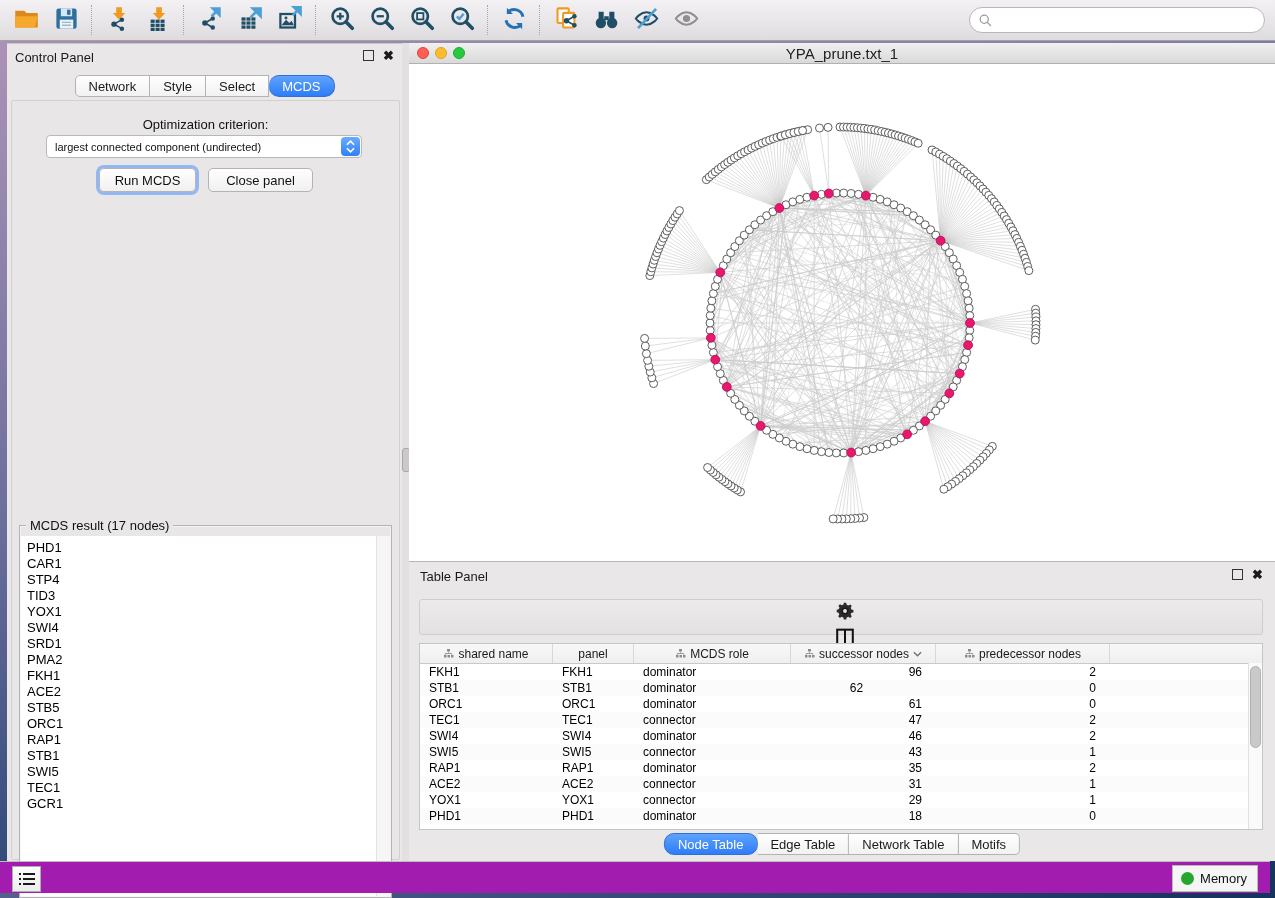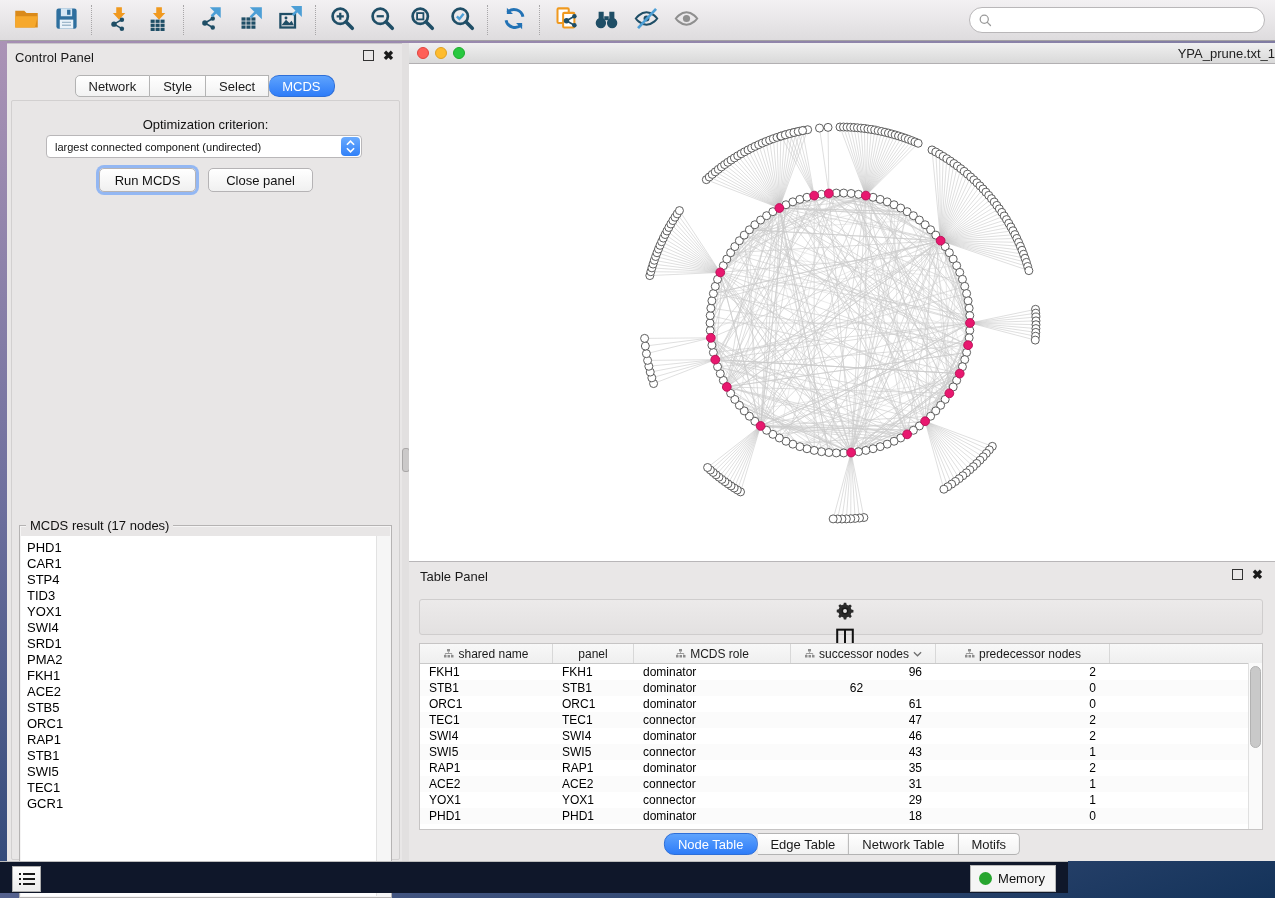--- a/index.html
+++ b/index.html
@@ -93,21 +93,21 @@
   
   #splitter{position:absolute;left:402px;top:43px;width:7px;height:818px;background:#e2e0e0;border-right:1px solid #9b999b;}
   #splitter-grip{position:absolute;left:0px;top:405px;width:6px;height:22px;background:#cbc9c9;border:1px solid #a9a7a7;border-radius:3px;}
   
   #net-titlebar{
     position:absolute;left:409px;top:43px;width:866px;height:20px;
     background:linear-gradient(#f0f0f0,#d9d9d9);border-bottom:1px solid #b2b0b2;
     display:flex;align-items:center;
   }
   .tl{width:12px;height:12px;border-radius:50%;margin-left:8px;}
-  #net-title{position:absolute;left:0;width:100%;text-align:right;font-size:13px;color:#222;}
+  #net-title{position:absolute;left:0;width:100%;text-align:center;font-size:15px;color:#222;}
   #net-canvas{
     position:absolute;left:409px;top:64px;width:866px;height:497px;background:#ffffff;
   }
   
   #table-panel{
     position:absolute;left:409px;top:561px;width:866px;height:300px;
     background:#e9e7e7;border-top:1px solid #b8b6b8;box-sizing:border-box;
   }
   #tp-title{position:absolute;left:11px;top:7px;font-size:13px;color:#1a1a1a;}
   #tp-winbtns{right:12px;top:7px;}
@@ -131,22 +131,22 @@
   .nt-hcell svg{width:11px;height:11px;}
   .nt-row{display:flex;height:16px;align-items:center;}
   .nt-row:nth-child(even){background:#fbfbfb;}
   .nt-cell{font-size:12px;color:#000;box-sizing:border-box;padding-left:9px;white-space:nowrap;overflow:hidden;}
   .nt-cell.num{text-align:right;padding-right:14px;padding-left:0;}
   #nt-scroll{position:absolute;right:0;top:19px;bottom:0;width:13px;background:#fafafa;border-left:1px solid #e0e0e0;}
   #nt-thumb{position:absolute;left:1px;right:1px;top:3px;height:80px;background:#c9c9c9;border:1px solid #b2b2b2;border-radius:6px;}
   #tp-tabs{top:271px;}
   
   #status-bar{
-    position:absolute;left:0px;top:861px;width:1068px;height:32px;
-    background:#0f172a;border-top:1px solid #bdbdbd;box-sizing:border-box;
+    position:absolute;left:0px;top:861px;width:1270px;height:32px;
+    background:#a21caf;border-top:1px solid #bdbdbd;box-sizing:border-box;
   }
   #list-btn{
     position:absolute;left:12px;top:4px;width:27px;height:24px;
     background:linear-gradient(#fdfdfd,#ededed);border:1px solid #aeaeae;
     display:flex;align-items:center;justify-content:center;
   }
   #list-btn svg{width:16px;height:14px;}
   #memory-btn{
     position:absolute;right:12px;top:3px;height:25px;padding:0 10px 0 8px;
     background:#f5f5f5;border:1px solid #b9b9b9;

